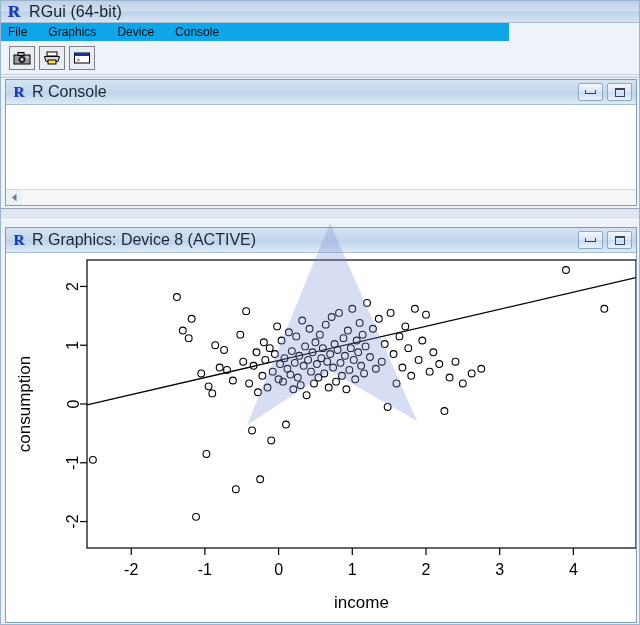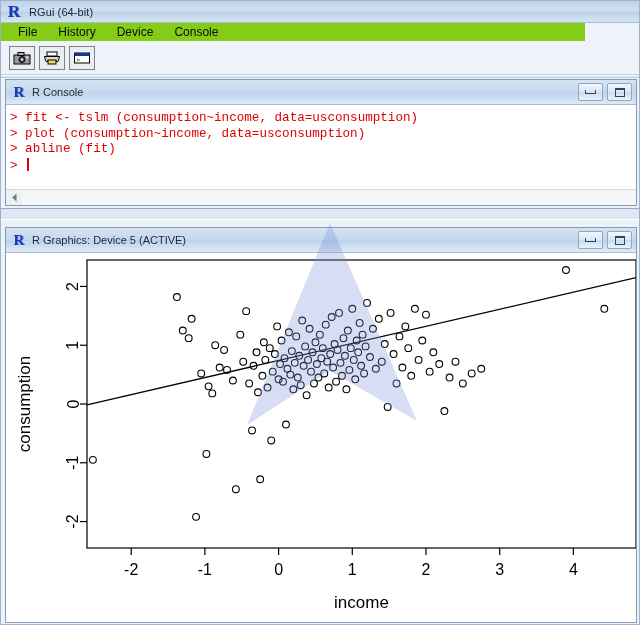--- a/index.html
+++ b/index.html
@@ -36,30 +36,30 @@
     font-family: "Liberation Serif", serif;
     font-weight: bold;
     font-size: 17px;
     color: #1c39b5;
     line-height: 18px;
     text-align: center;
     display: block;
     text-shadow: 1px 0 0 #6f8fd8;
   }
   #rgui-title-text {
-    font-size: 11px; color: #16212e; letter-spacing: .1px;
+    font-size: 16px; color: #16212e; letter-spacing: .1px;
   }
 
   
   #rgui-menubar {
     position: absolute; left: 0; top: 22px;
-    width: 584px; height: 18px;
-    background: #84cc16;
-    display: flex; align-items: center;
-    padding-left: 12px;
+    width: 508px; height: 18px;
+    background: #0ea5e9;
+    display: flex; align-items: center;
+    padding-left: 2px;
   }
   .menu-item {
     font-size: 12px; color: #0c0c0c;
     padding: 1px 10px 1px 5px;
     margin-right: 6px;
     cursor: default;
   }
 
   
   #rgui-toolbar {
@@ -94,21 +94,21 @@
     border: 1px solid #7f9db9;
   }
   #console-titlebar {
     position: absolute; left: 0; top: 0;
     width: 100%; height: 25px;
     background: linear-gradient(to bottom, #d4e3f2 0%, #c5d8ec 50%, #bdd3ea 52%, #dceaf7 100%);
     border-bottom: 1px solid #a6bdd6;
     display: flex; align-items: center;
   }
   #console-titlebar .rlogo { width: 16px; height: 16px; margin-left: 5px; margin-right: 5px; flex: none; }
-  .child-title-text { font-size: 11px; color: #1a2835; }
+  .child-title-text { font-size: 16px; color: #1a2835; }
   .win-ctrls {
     position: absolute; right: 4px; top: 3px;
     display: flex; gap: 4px;
   }
   .win-btn {
     width: 25px; height: 18px;
     border: 1px solid #8fa7c0;
     border-radius: 2px;
     background: linear-gradient(to bottom, #f2f7fc 0%, #dbe7f4 48%, #cbdcee 52%, #e9f2fb 100%);
     display: flex; align-items: center; justify-content: center;
@@ -201,21 +201,21 @@
 
   <div id="rgui-titlebar">
     <span class="rlogo">
       <span class="rlogo-glyph">R</span>
     </span>
     <span id="rgui-title-text">RGui (64-bit)</span>
   </div>
 
   <div id="rgui-menubar">
     <div class="menu-item">File</div>
-    <div class="menu-item">History</div>
+    <div class="menu-item">Graphics</div>
     <div class="menu-item">Device</div>
     <div class="menu-item">Console</div>
   </div>
 
   <div id="rgui-toolbar">
     <div class="tb-btn">
       <span>
         <svg width="18" height="14" viewBox="0 0 18 14">
           <rect x="1" y="4" width="16" height="9" fill="#9a9a9a" stroke="#000" stroke-width="1"></rect>
           <rect x="5" y="1.5" width="6" height="3" fill="#b5b5b5" stroke="#000" stroke-width="1"></rect>
@@ -254,44 +254,38 @@
       <span class="child-title-text">R Console</span>
       <div class="win-ctrls">
         <div class="win-btn">
           <span class="wb-min"></span>
         </div>
         <div class="win-btn">
           <span class="wb-max"></span>
         </div>
       </div>
     </div>
-    <div id="console-body">
-      <div class="console-line">&gt; fit &lt;- tslm (consumption~income, data=usconsumption)</div>
-      <div class="console-line">&gt; plot (consumption~income, data=usconsumption)</div>
-      <div class="console-line">&gt; abline (fit)</div>
-      <div class="console-line"><span>&gt; </span><span class="caret"></span></div>
-    </div>
     <div id="console-hscroll">
       <div class="sb-arrow">
         <svg width="7" height="9" viewBox="0 0 7 9">
             <path d="M5.5 0.5 L5.5 8.5 L1 4.5 Z" fill="#6f7d8c"></path>
           </svg>
       </div>
       <div id="console-hscroll-track"></div>
     </div>
   </div>
 
   <div id="mdi-groove"></div>
 
   <div id="graphics-window">
     <div id="graphics-titlebar">
       <span class="rlogo">
         <span class="rlogo-glyph" style="font-size:15px;line-height:16px;">R</span>
       </span>
-      <span class="child-title-text">R Graphics: Device 5 (ACTIVE)</span>
+      <span class="child-title-text">R Graphics: Device 8 (ACTIVE)</span>
       <div class="win-ctrls">
         <div class="win-btn">
           <span class="wb-min"></span>
         </div>
         <div class="win-btn">
           <span class="wb-max"></span>
         </div>
       </div>
     </div>
     <div id="graphics-canvas">

